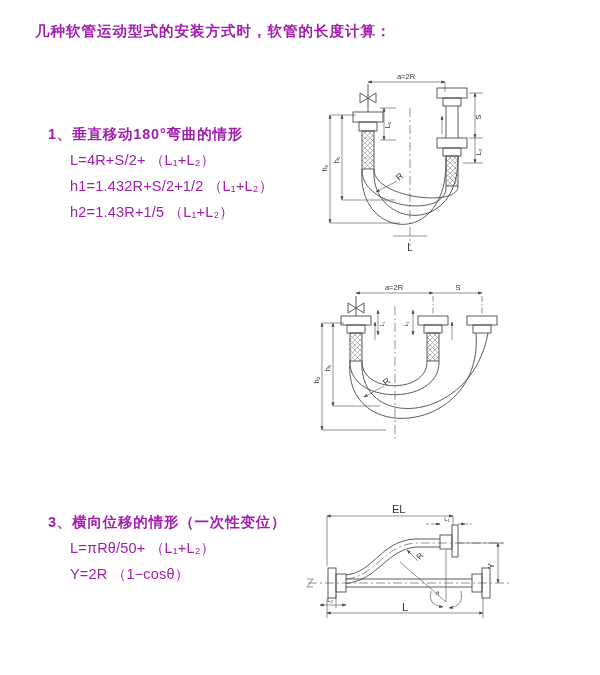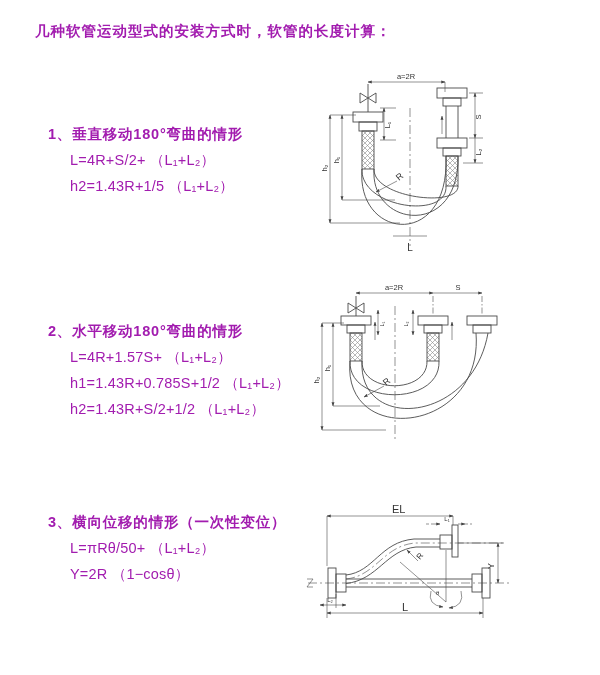--- a/index.html
+++ b/index.html
@@ -24,29 +24,24 @@
 </head>
 <body>
 
 <div class="page">
 
   <div class="title">几种软管运动型式的安装方式时，软管的长度计算：</div>
 
   <section class="sec" style="top:112px">
     <div class="sec-heading">1、垂直移动180°弯曲的情形</div>
     <div class="formula">L=4R+S/2+ （L₁+L₂）</div>
+    <div class="formula">h1=1.432R+S/2+1/2 （L₁+L₂）</div>
     <div class="formula">h2=1.43R+1/5 （L₁+L₂）</div>
   </section>
 
-  <section class="sec" style="top:309px">
-    <div class="sec-heading">2、水平移动180°弯曲的情形</div>
-    <div class="formula">L=4R+1.57S+ （L₁+L₂）</div>
-    <div class="formula">h1=1.43R+0.785S+1/2 （L₁+L₂）</div>
-    <div class="formula">h2=1.43R+S/2+1/2 （L₁+L₂）</div>
-  </section>
 
   <section class="sec" style="top:500px">
     <div class="sec-heading">3、横向位移的情形（一次性变位）</div>
     <div class="formula">L=πRθ/50+ （L₁+L₂）</div>
     <div class="formula">Y=2R （1−cosθ）</div>
   </section>
 
   <svg class="diag" style="left:300px;top:68px" width="290" height="190" viewBox="0 0 290 190">
     <defs>
       <pattern id="hx1" width="5" height="5" patternUnits="userSpaceOnUse">

